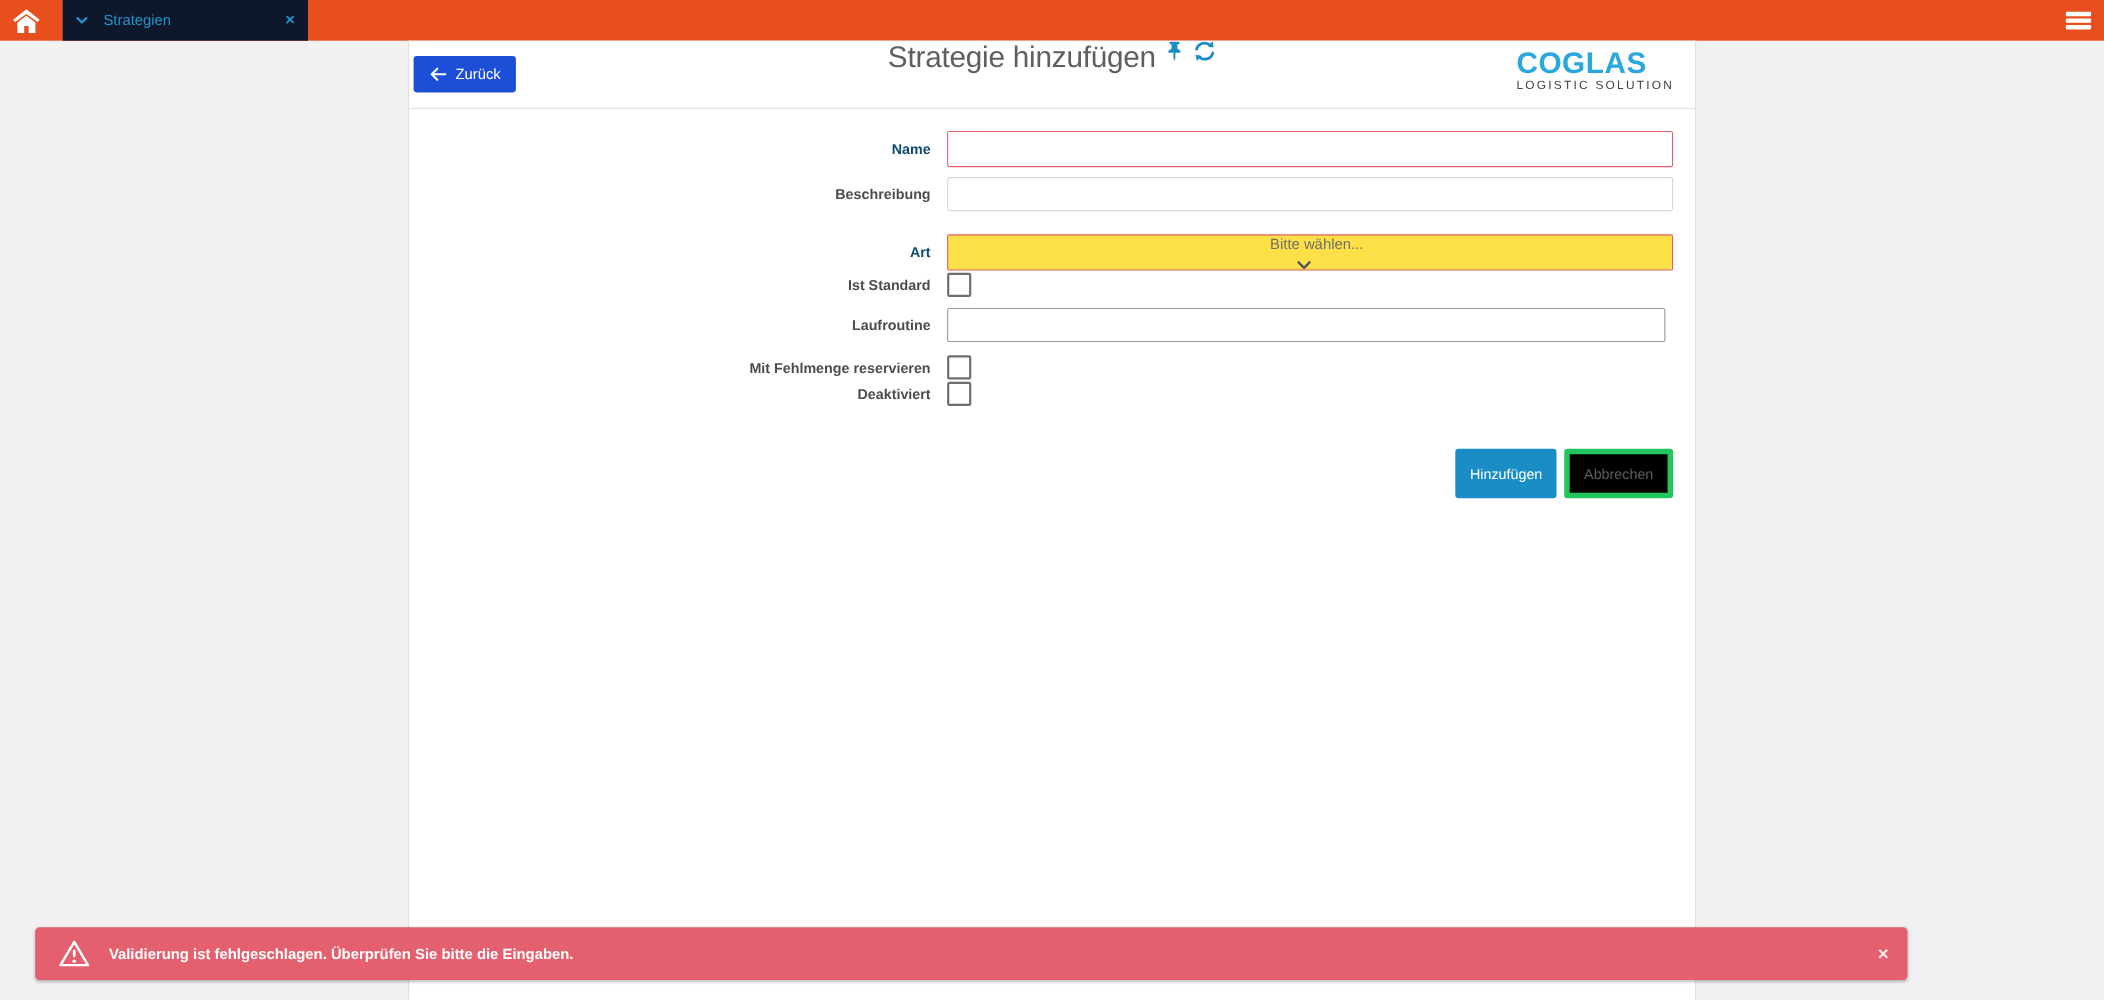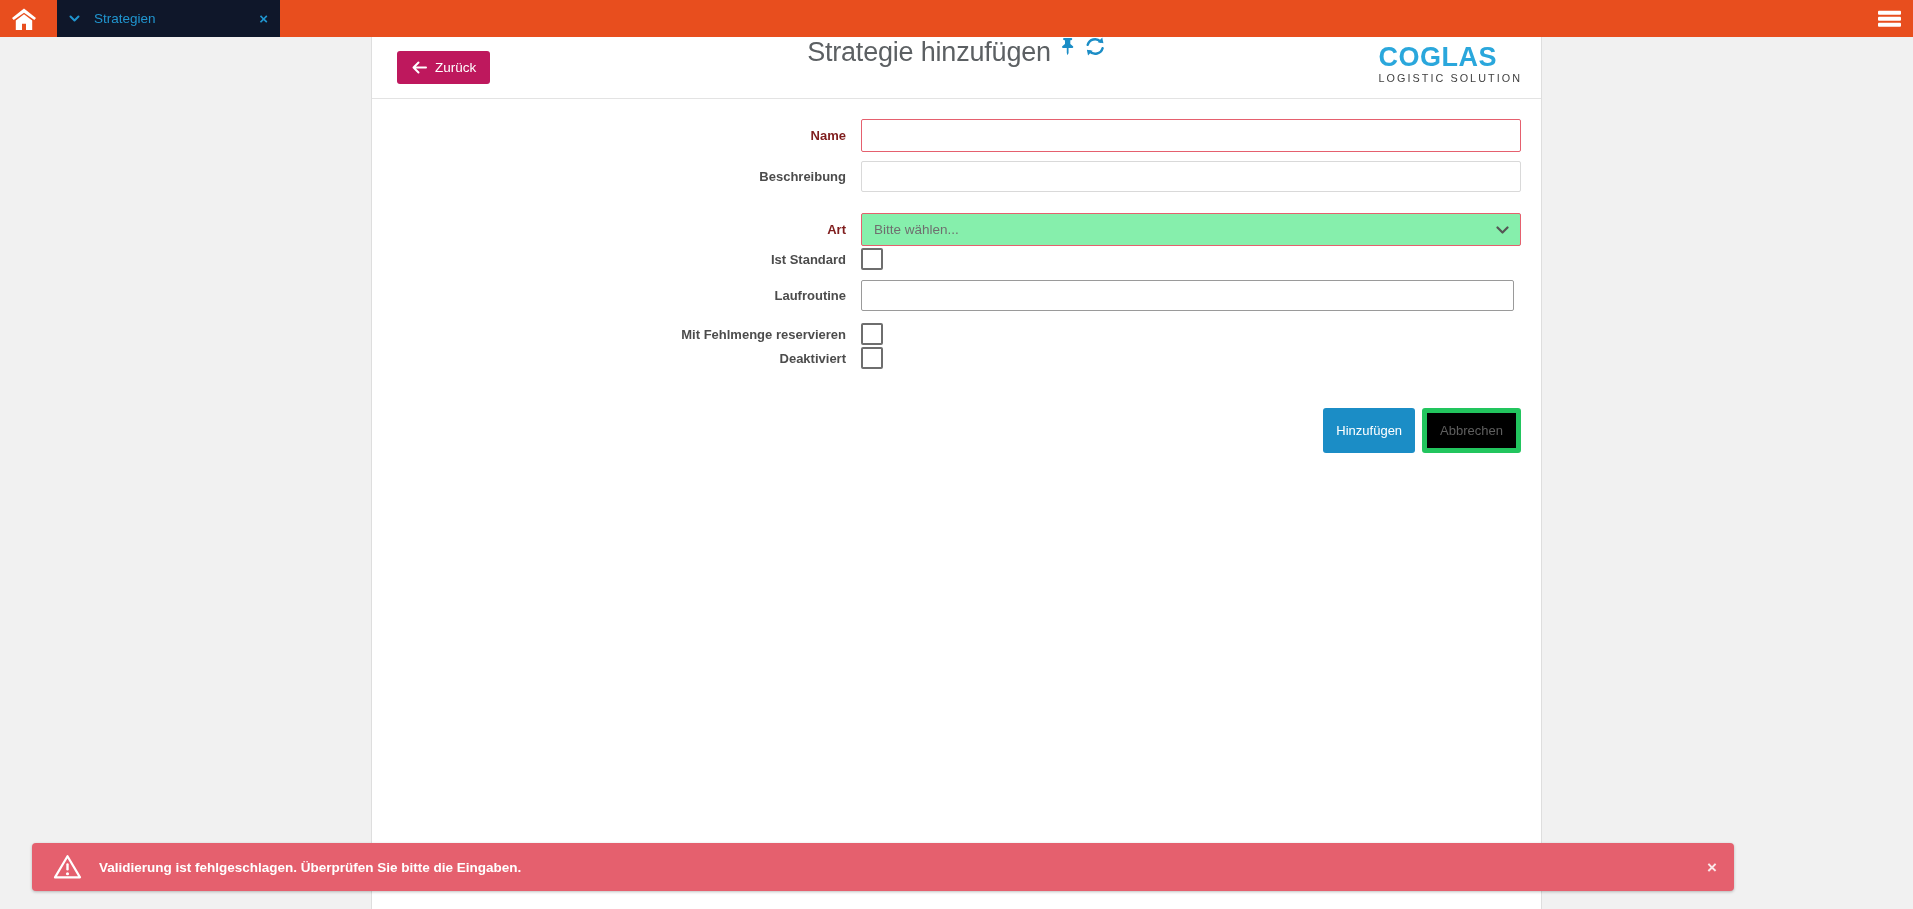--- a/index.html
+++ b/index.html
@@ -38,52 +38,52 @@
   .panel{
     position:absolute;left:371px;top:37px;width:1171px;height:872px;
     background:#ffffff;border-left:1px solid #dedede;border-right:1px solid #dedede;
     box-sizing:border-box;
   }
   .panel-header{
     position:absolute;left:0;top:0;right:0;height:61px;
     border-bottom:1px solid #e3e3e3;
   }
   .back-btn{
-    position:absolute;left:25px;top:14px;height:33px;
-    background:#be185d;color:#fff;border:none;border-radius:3px;
+    position:absolute;left:4px;top:14px;height:33px;
+    background:#1d4ed8;color:#fff;border:none;border-radius:3px;
     display:flex;align-items:center;gap:8px;padding:0 14px;
     font-size:13.5px;font-family:inherit;cursor:pointer;
   }
   .title-wrap{
     position:absolute;left:50%;top:0;transform:translateX(-50%);
     height:61px;display:flex;align-items:flex-start;gap:9px;white-space:nowrap;
   }
   .page-title{font-size:27px;font-weight:400;color:#5c6063;margin:0;letter-spacing:-0.2px;}
   .hicon{display:flex;cursor:pointer;}
   .logo{position:absolute;right:19px;top:7px;line-height:1;}
   .logo-name{font-size:27px;font-weight:700;color:#2aa7dc;letter-spacing:0.5px;}
   .logo-tag{font-size:10.8px;color:#3f3f3f;letter-spacing:2.05px;margin-top:2px;}
 
   
   .row{position:absolute;left:0;display:flex;align-items:center;}
   .row .flabel{
     width:489px;box-sizing:border-box;padding-right:15px;text-align:right;
     font-size:13px;font-weight:700;color:#4c4c4c;
   }
-  .row .flabel.req{color:#7f1d1d;padding-left:30px;}
+  .row .flabel.req{color:#0c4a6e;padding-left:30px;}
   .ti{
     height:33px;box-sizing:border-box;border-radius:2px;
     font-size:13.5px;font-family:inherit;padding:0 10px;outline:none;color:#333;
   }
   .ti.req{width:660px;border:1px solid #e5606e;}
   .ti.plain{width:660px;height:31px;border:1px solid #d9d9d9;}
   .ti.gray{width:653px;height:31px;border:1px solid #9a9a9a;}
   .sel{
     width:660px;height:33px;box-sizing:border-box;border:1px solid #e5606e;border-radius:2px;
-    background:#86efac;display:flex;align-items:center;cursor:pointer;
+    background:#fde047;display:flex;align-items:center;cursor:pointer;flex-direction:column;
   }
   .sel .sel-value{flex:1;padding-left:12px;font-size:13.5px;color:#6f6f6f;}
   .sel .sel-chev{margin-right:11px;display:flex;}
   .cb{
     width:22px;height:22px;box-sizing:border-box;background:#fff;
     border:2px solid #6e6e6e;border-radius:2px;cursor:pointer;
   }
   .r1{top:82px;height:33px;} .r2{top:124px;height:31px;} .r3{top:176px;height:33px;}
   .r4{top:211px;height:22px;} .r5{top:243px;height:31px;} .r6{top:286px;height:22px;}
   .r7{top:310px;height:22px;}

